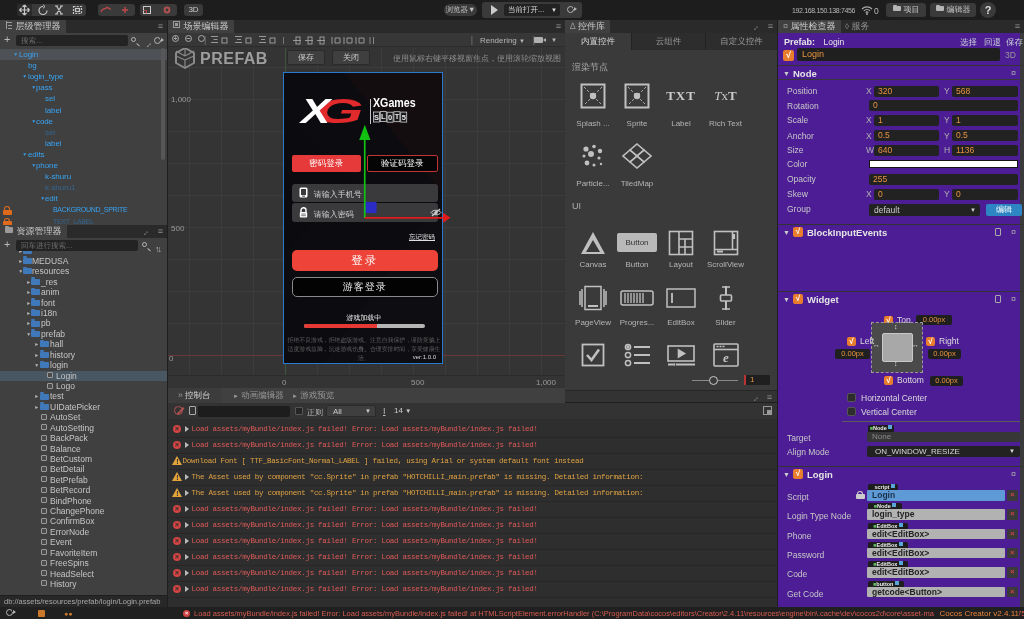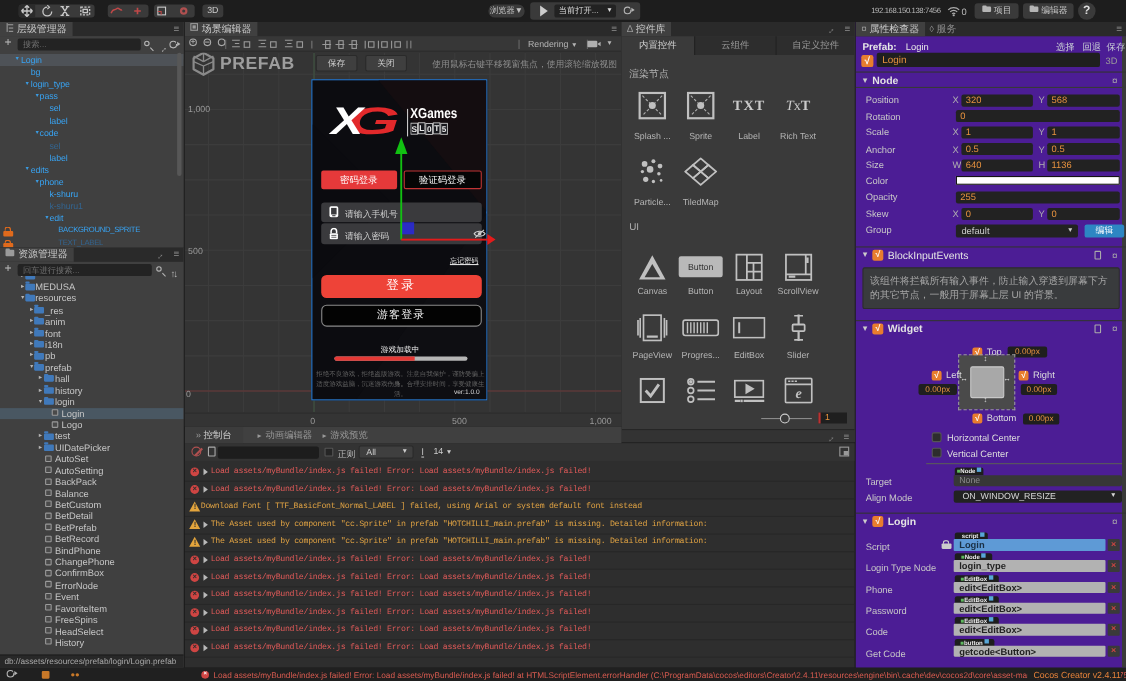--- a/index.html
+++ b/index.html
@@ -729,25 +729,24 @@
     <div class="abs" style="left:88px;top:169.4px;color:#b0b0b0;font-size:8.5px">X</div>
     <div class="abs" style="left:96px;top:168.9px;width:65px;height:11px;background:#222;border-radius:2px;color:#e8933f;font-size:8.5px;line-height:11px;padding-left:4px">0</div>
     <div class="abs" style="left:166px;top:169.4px;color:#b0b0b0;font-size:8.5px">Y</div>
     <div class="abs" style="left:174px;top:168.9px;width:66px;height:11px;background:#222;border-radius:2px;color:#e8933f;font-size:8.5px;line-height:11px;padding-left:4px">0</div>
     <div class="abs" style="left:9px;top:184.4px;color:#c8c8c8;font-size:8.5px">Group</div>
     <div class="abs" style="left:91px;top:184px;width:111px;height:12px;background:#222;border-radius:2px;color:#ccc;font-size:8.5px;line-height:12px;padding-left:5px">default<span style="position:absolute;right:4px;top:0;font-size:6px">▼</span></div>
     <div class="abs" style="left:208px;top:184px;width:36px;height:12px;background:#2d86c3;border-radius:2px;color:#fff;font-size:8px;text-align:center;line-height:12px">编辑</div>
     <div class="abs" style="left:0;top:204px;width:246px;height:15px;border-top:1px solid #333">
       <span style="position:absolute;left:5px;top:4px;color:#ccc;font-size:7px">▼</span>
       <span style="position:absolute;left:15px;top:2px;width:10px;height:10px;background:#e87d2e;border-radius:2px;color:#fff;font-size:8px;line-height:10px;text-align:center;font-weight:bold">√</span>
-      <span style="position:absolute;left:29px;top:2px;color:#e4e4e4;font-size:9.5px;font-weight:normal">BlockInputEvents</span>
+      <span style="position:absolute;left:29px;top:2px;color:#e4e4e4;font-size:9.5px;font-weight:bold">BlockInputEvents</span>
       <span style="position:absolute;right:23px;top:3px;width:6px;height:8px;border:1px solid #aaa;border-radius:1px"></span>
       <span style="position:absolute;right:8px;top:2px;color:#aaa;font-size:9px">¤</span>
     </div>
-    <div class="abs" style="left:6px;top:223px;width:234px;height:38px;background:#393b3d;border:1px solid #2c2c2c;border-radius:2px;color:#a6a6a6;font-size:9px;line-height:13px;padding:5px 6px">该组件将拦截所有输入事件，防止输入穿透到屏幕下方的其它节点，一般用于屏幕上层 UI 的背景。</div>
     <div class="abs" style="left:0;top:271px;width:246px;height:15px;border-top:1px solid #333">
       <span style="position:absolute;left:5px;top:4px;color:#ccc;font-size:7px">▼</span>
       <span style="position:absolute;left:15px;top:2px;width:10px;height:10px;background:#e87d2e;border-radius:2px;color:#fff;font-size:8px;line-height:10px;text-align:center;font-weight:bold">√</span>
       <span style="position:absolute;left:29px;top:2px;color:#e4e4e4;font-size:9.5px;font-weight:bold">Widget</span>
       <span style="position:absolute;right:23px;top:3px;width:6px;height:8px;border:1px solid #aaa;border-radius:1px"></span>
       <span style="position:absolute;right:8px;top:2px;color:#aaa;font-size:9px">¤</span>
     </div>
     <div class="abs" style="left:0;top:286px;width:246px;height:130px">
       <span style="position:absolute;left:106px;top:10px;width:9px;height:9px;background:#e87d2e;border-radius:2px;color:#fff;font-size:8px;line-height:9px;text-align:center;font-weight:bold">√</span>
       <span style="position:absolute;left:119px;top:9px;color:#ddd;font-size:8.5px">Top</span>

